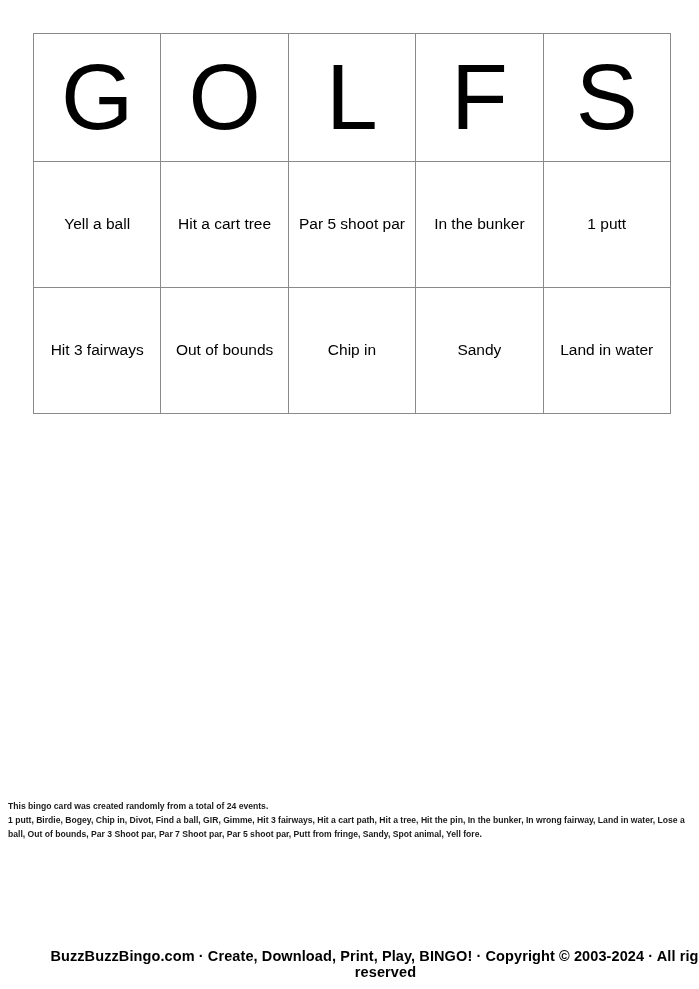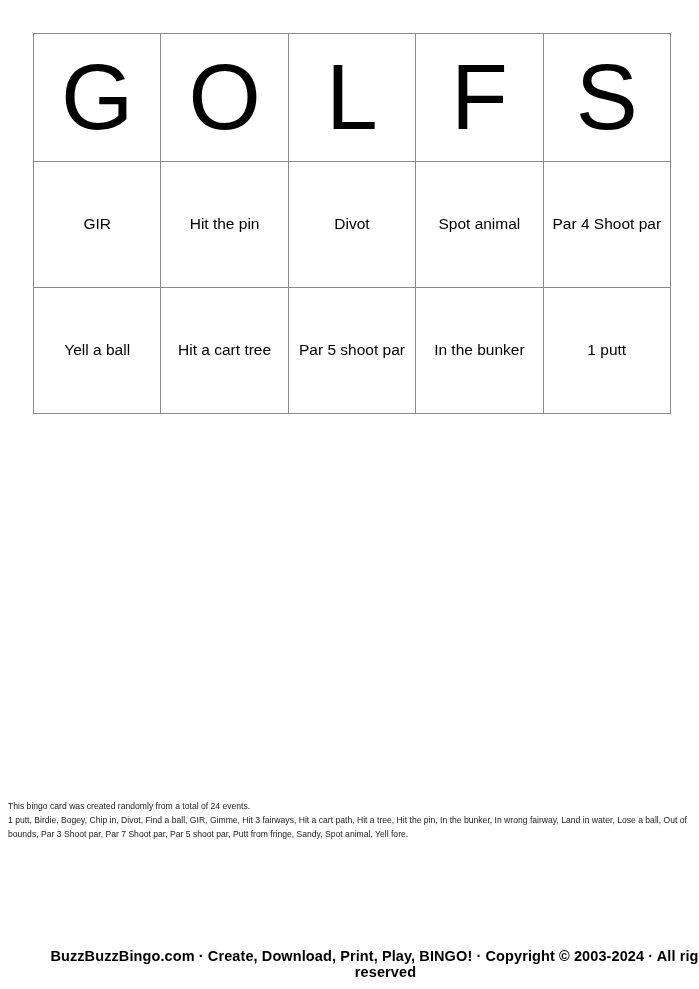--- a/index.html
+++ b/index.html
@@ -62,20 +62,21 @@
     position: absolute;
     left: 8px;
     top: 800px;
     width: 685px;
     font-size: 8.6px;
     line-height: 1.62;
     color: #1a1a1a;
   }
   .note .note-line {
     white-space: normal;
+    font-weight: bold;
   }
 
   .site-footer {
     position: absolute;
     left: 0;
     top: 948px;
     width: 699px;
     text-align: center;
     font-size: 14.5px;
     font-weight: bold;
@@ -93,32 +94,32 @@
       <tr>
         <th class="header-cell">G</th>
         <th class="header-cell">O</th>
         <th class="header-cell">L</th>
         <th class="header-cell">F</th>
         <th class="header-cell">S</th>
       </tr>
     </thead>
     <tbody>
       <tr>
-        <td class="bingo-cell">GIR</td>
-        <td class="bingo-cell">Hit the pin</td>
-        <td class="bingo-cell">Divot</td>
-        <td class="bingo-cell">Spot animal</td>
-        <td class="bingo-cell">Par 4 Shoot par</td>
-      </tr>
-      <tr>
         <td class="bingo-cell">Yell a ball</td>
         <td class="bingo-cell">Hit a cart tree</td>
         <td class="bingo-cell">Par 5 shoot par</td>
         <td class="bingo-cell">In the bunker</td>
         <td class="bingo-cell">1 putt</td>
+      </tr>
+      <tr>
+        <td class="bingo-cell">Hit 3 fairways</td>
+        <td class="bingo-cell">Out of bounds</td>
+        <td class="bingo-cell">Chip in</td>
+        <td class="bingo-cell">Sandy</td>
+        <td class="bingo-cell">Land in water</td>
       </tr>
     </tbody>
   </table>
 </div>
 
 <div class="note">
   <div class="note-line">This bingo card was created randomly from a total of 24 events.</div>
   <div class="note-line">1 putt, Birdie, Bogey, Chip in, Divot, Find a ball, GIR, Gimme, Hit 3 fairways, Hit a cart path, Hit a tree, Hit the pin, In the bunker, In wrong fairway, Land in water, Lose a ball, Out of bounds, Par 3 Shoot par, Par 7 Shoot par, Par 5 shoot par, Putt from fringe, Sandy, Spot animal, Yell fore.</div>
 </div>
 

